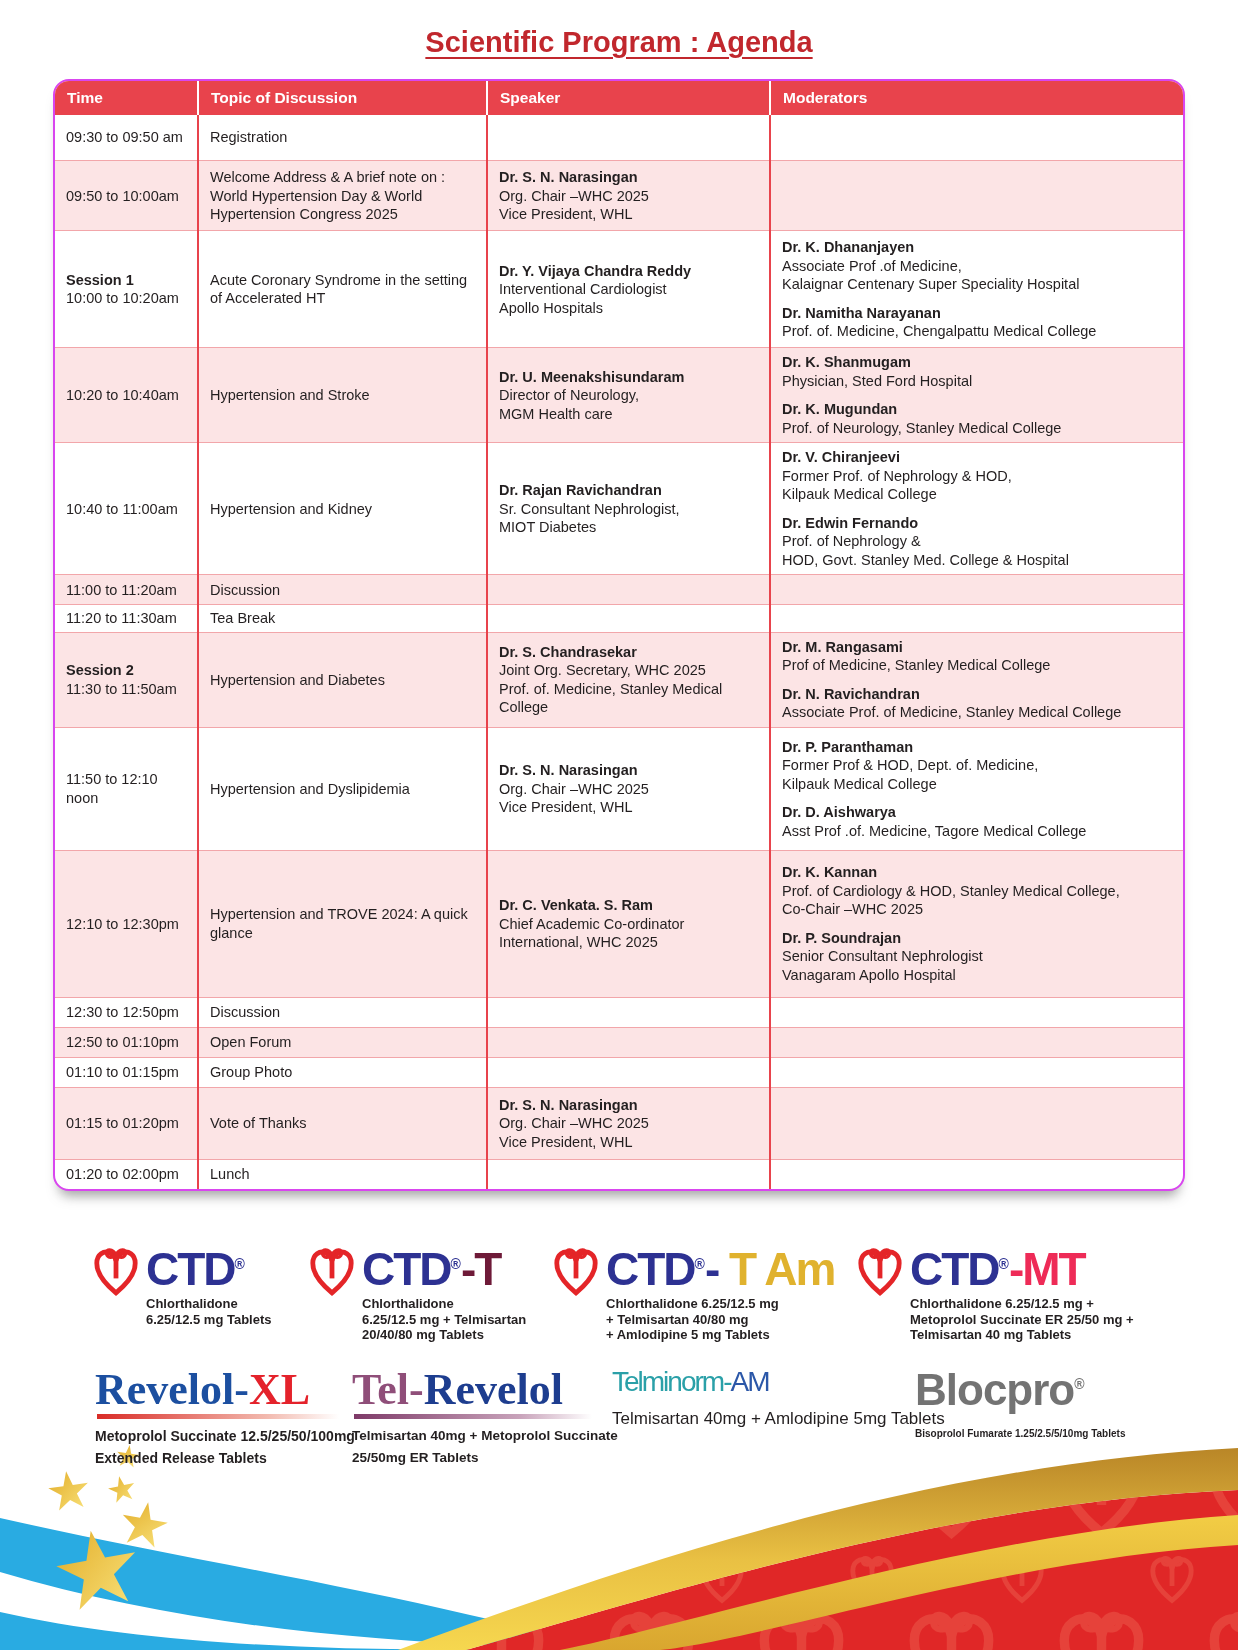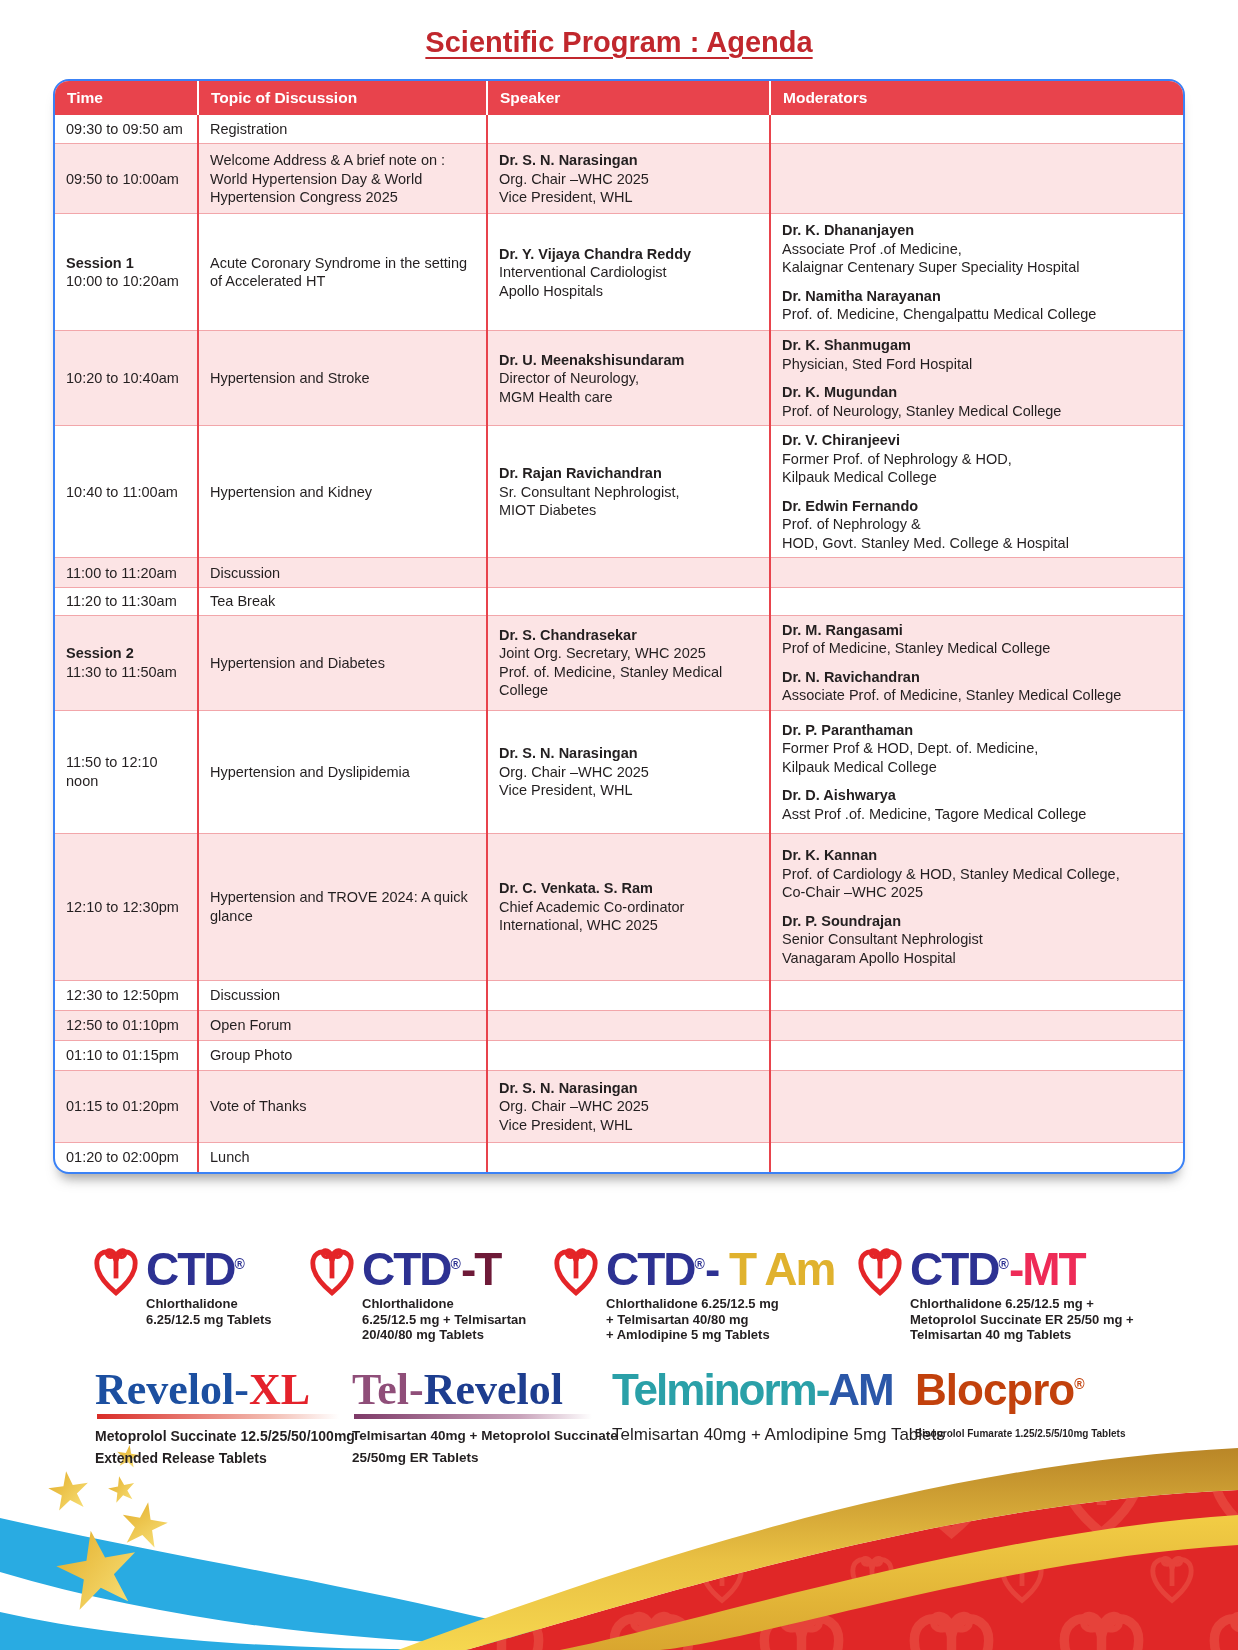--- a/index.html
+++ b/index.html
@@ -9,21 +9,21 @@
     font-family:"Liberation Sans",sans-serif;
   }
   
   .page-title{
     text-align:center;margin:26px 0 20px;
     font-size:29px;font-weight:bold;color:#C1272D;
     text-decoration:underline;text-underline-offset:5px;
   }
   
   .tblwrap{
-    margin:0 53px;border:2px solid #3b82f6;border-radius:16px;overflow:hidden;
+    margin:0 53px;border:2px solid #d946ef;border-radius:16px;overflow:hidden;
     background:#fff;box-shadow:0 11px 12px -6px rgba(90,90,90,.55);
   }
   table.agenda{width:100%;border-collapse:collapse;font-size:14.5px;line-height:1.28;table-layout:fixed}
   table.agenda th{
     background:#E8434C;color:#fff;text-align:left;
     font-size:15.5px;font-weight:bold;padding:7px 12px;
     border-right:2px solid #fff;
   }
   table.agenda th:last-child{border-right:none}
   table.agenda td{
@@ -43,24 +43,24 @@
   .ctd-word{font-weight:bold;font-size:46px;line-height:1;letter-spacing:-2px;color:#2D3192;white-space:nowrap}
   .reg{font-size:14px;vertical-align:super;letter-spacing:0}
   .mrn{color:#6E1A38}.gld{color:#E0B22E}.crm{color:#EE2B57}.blu{color:#2D3192}
   .sub{font-weight:bold;font-size:13px;line-height:1.2;white-space:pre-line;margin-top:4px;color:#231F20}
   .serif-word{font-family:"Liberation Serif",serif;font-weight:bold;font-size:44px;line-height:1;white-space:nowrap}
   .rev-pre{color:#1C4FA0}.rev-suf{color:#E4222B}
   .tel-pre{color:#8F4E79}.tel-suf{color:#1D3D8F}
   .bar{height:5px;margin:2px 0 6px 2px}
   .bar-red{background:linear-gradient(to right,#D92C27,#F2B9AE 70%,rgba(255,255,255,0))}
   .bar-plum{background:linear-gradient(to right,#7E3A68,#C9A4BB 70%,rgba(255,255,255,0))}
-  .telminorm-word{font-weight:bold;font-size:44px;line-height:1;letter-spacing:-2px;white-space:nowrap}
+  .telminorm-word{font-weight:normal;font-size:28px;line-height:1;letter-spacing:-2px;white-space:nowrap}
   .tm-pre{color:#2AA0A8}.tm-suf{color:#2B57A8}
   .sub-lg{font-size:17px;font-weight:normal;margin-top:13px;white-space:pre-line}
-  .blocpro-word{font-weight:bold;font-size:44px;line-height:1;letter-spacing:-1px;color:#c2410c;white-space:nowrap}
+  .blocpro-word{font-weight:bold;font-size:44px;line-height:1;letter-spacing:-1px;color:#737373;white-space:nowrap}
   .sub-sm{font-weight:bold;font-size:10px;margin-top:16px;white-space:pre-line}
   
   .wave{position:absolute;left:0;bottom:0;z-index:1}
 </style>
 </head>
 <body>
 
 <svg width="0" height="0" style="position:absolute" aria-hidden="true">
   <defs>
     <g id="ctdmark">
@@ -102,21 +102,21 @@
       </colgroup>
   <thead>
     <tr>
       <th>Time</th>
       <th>Topic of Discussion</th>
       <th>Speaker</th>
       <th>Moderators</th>
     </tr>
   </thead>
   <tbody>
-    <tr style="height:29px">
+    <tr style="height:46px">
       <td>09:30 to 09:50 am</td>
       <td>Registration</td>
       <td></td>
       <td></td>
     </tr>
     <tr class="pink" style="height:70px">
       <td>09:50 to 10:00am</td>
       <td>Welcome Address  &amp; A brief  note on : World Hypertension Day  &amp;  World Hypertension Congress 2025</td>
       <td>
         <div class="nm">Dr. S. N. Narasingan</div>

